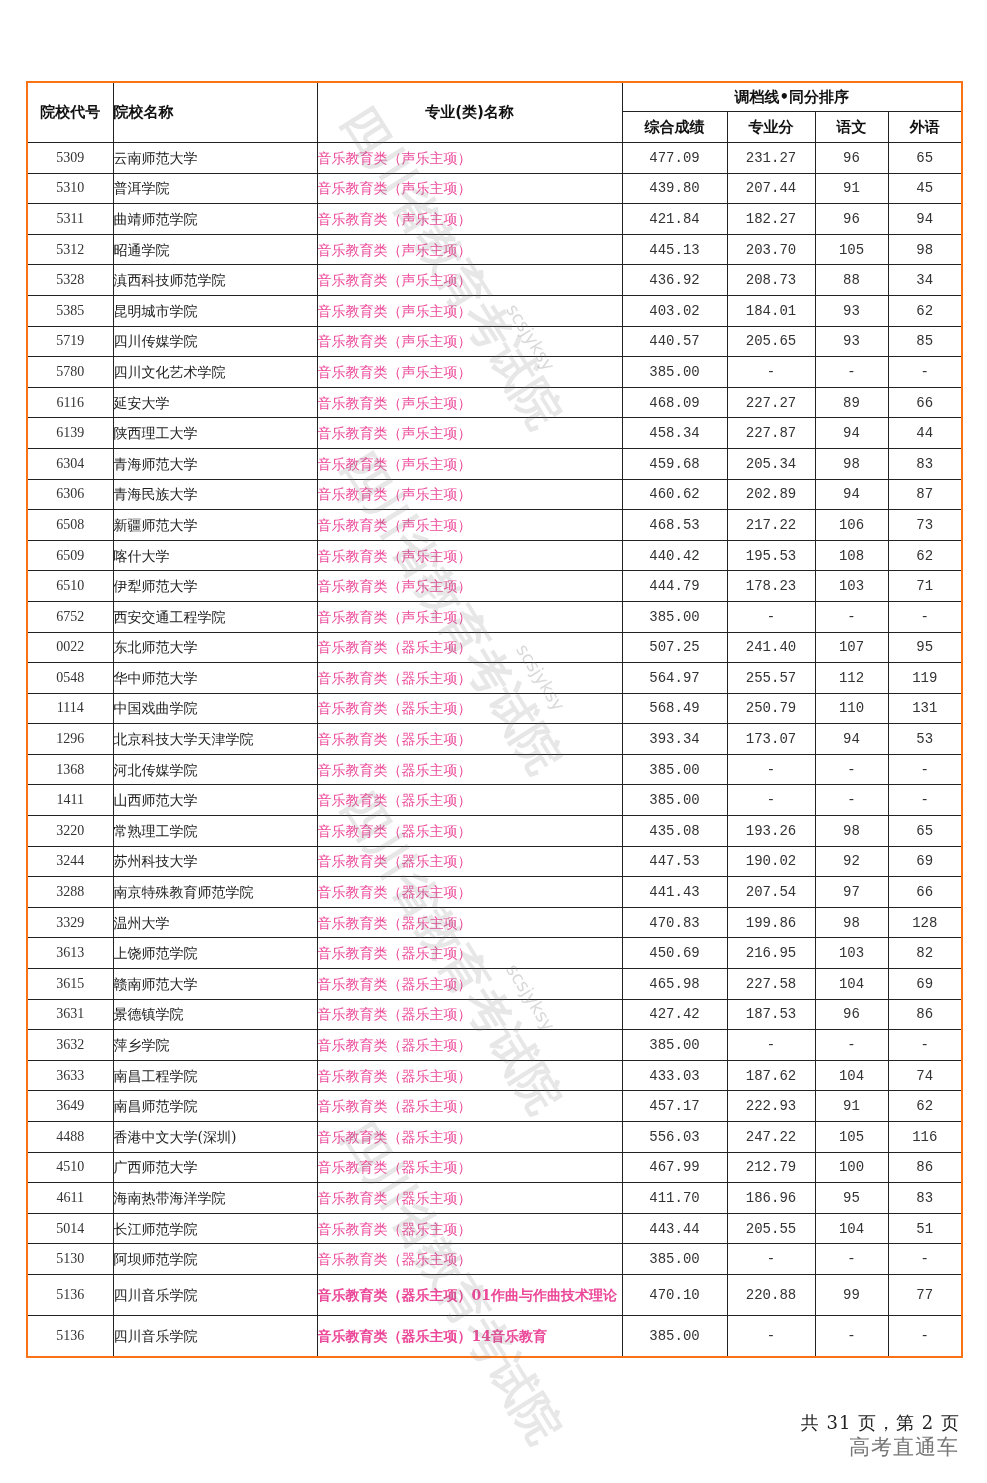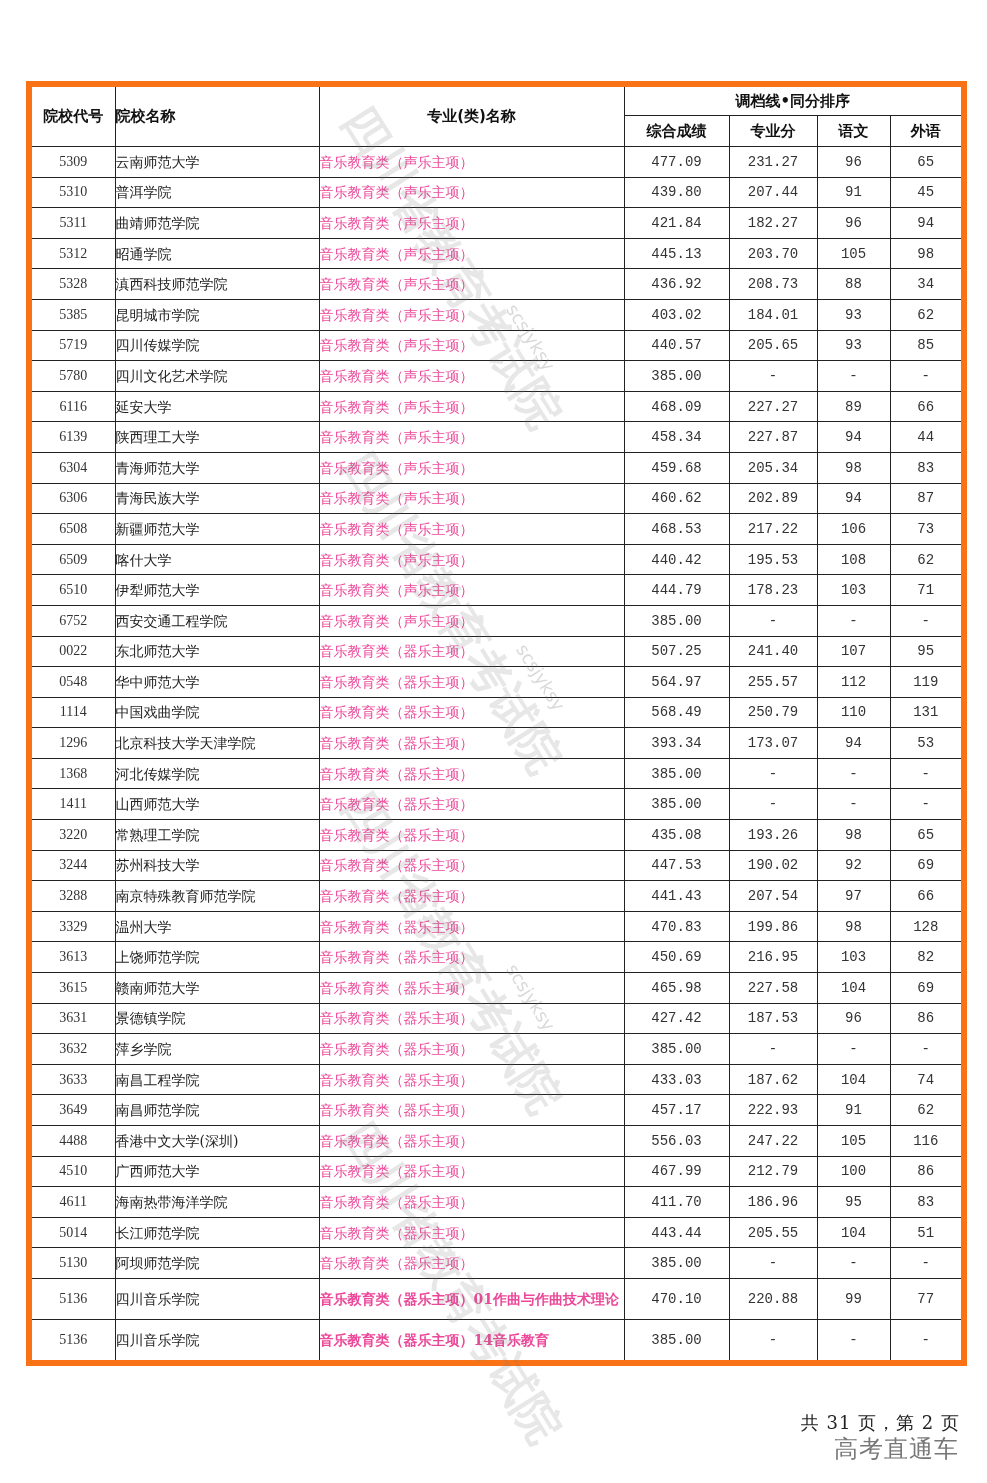--- a/index.html
+++ b/index.html
@@ -1,38 +1,38 @@
 <!DOCTYPE html>
 <html><head>
 <meta charset="utf-8">
 <style>
   html, body { margin: 0; padding: 0; background: #ffffff; }
   body { width: 987px; height: 1483px; position: relative; overflow: hidden;
          font-family: "DejaVu Serif", "Liberation Serif", serif; color: #222; }
   .page { position: absolute; left: 0; top: 0; width: 987px; height: 1483px; }
   table.grid { position: absolute; left: 26px; top: 81px; border-collapse: collapse;
-               table-layout: fixed; width: 935px; border: 6px solid #f97316; }
+               table-layout: fixed; width: 935px; border: 2px solid #f97316; }
   table.grid td, table.grid th { border: 1px solid #222; padding: 0; overflow: hidden; }
   table.grid th { font-family: "DejaVu Sans", "Liberation Sans", sans-serif; font-weight: bold;
                   font-size: 15px; color: #111; }
   th.h-code { text-align: center; }
   th.h-name { text-align: left; padding-left: 4px; margin-top: 28px; }
   th.h-major { text-align: center; }
   th.h-group { height: 28px; text-align: center; }
   th.h-sub { height: 30px; text-align: center; }
   table.grid td { font-size: 14px; height: 29.6px; line-height: 16px; }
   td.c-code { text-align: center; color: #333; font-family: "Liberation Serif", serif; font-size: 15px; }
   td.c-name { text-align: left; padding-left: 5px; color: #222; margin-left: 46px; }
   td.c-major { text-align: left; padding-left: 4px; color: #ec4899; }
   td.c-num { text-align: center; color: #333; font-family: "Liberation Mono", "DejaVu Sans Mono", monospace; font-size: 14px; }
   tr.tall td { height: 40px; }
   tr.tall td.c-major { line-height: 18px; font-weight: bold; }
   .footer-page { position: absolute; right: 27px; top: 1411px; font-size: 18px; color: #222;
                  letter-spacing: 1px; }
-  .footer-brand { position: absolute; right: 28px; top: 1433px; font-size: 24px; color: #777;
+  .footer-brand { position: absolute; right: 28px; top: 1433px; font-size: 21px; color: #777;
                   font-family: Liberation Serif, serif; letter-spacing: 1px; }
   .watermark { position: absolute; pointer-events: none; color: rgba(120,120,120,0.18);
                font-family: "DejaVu Sans", sans-serif; font-size: 46px; font-weight: bold;
                transform: rotate(58deg); transform-origin: left top; white-space: nowrap; }
   .wm-sub { position: absolute; pointer-events: none; color: rgba(120,120,120,0.28);
             font-family: "DejaVu Sans", sans-serif; font-size: 18px;
             transform: rotate(58deg); transform-origin: left top; white-space: nowrap; }
 </style>
 </head>
 <body>

